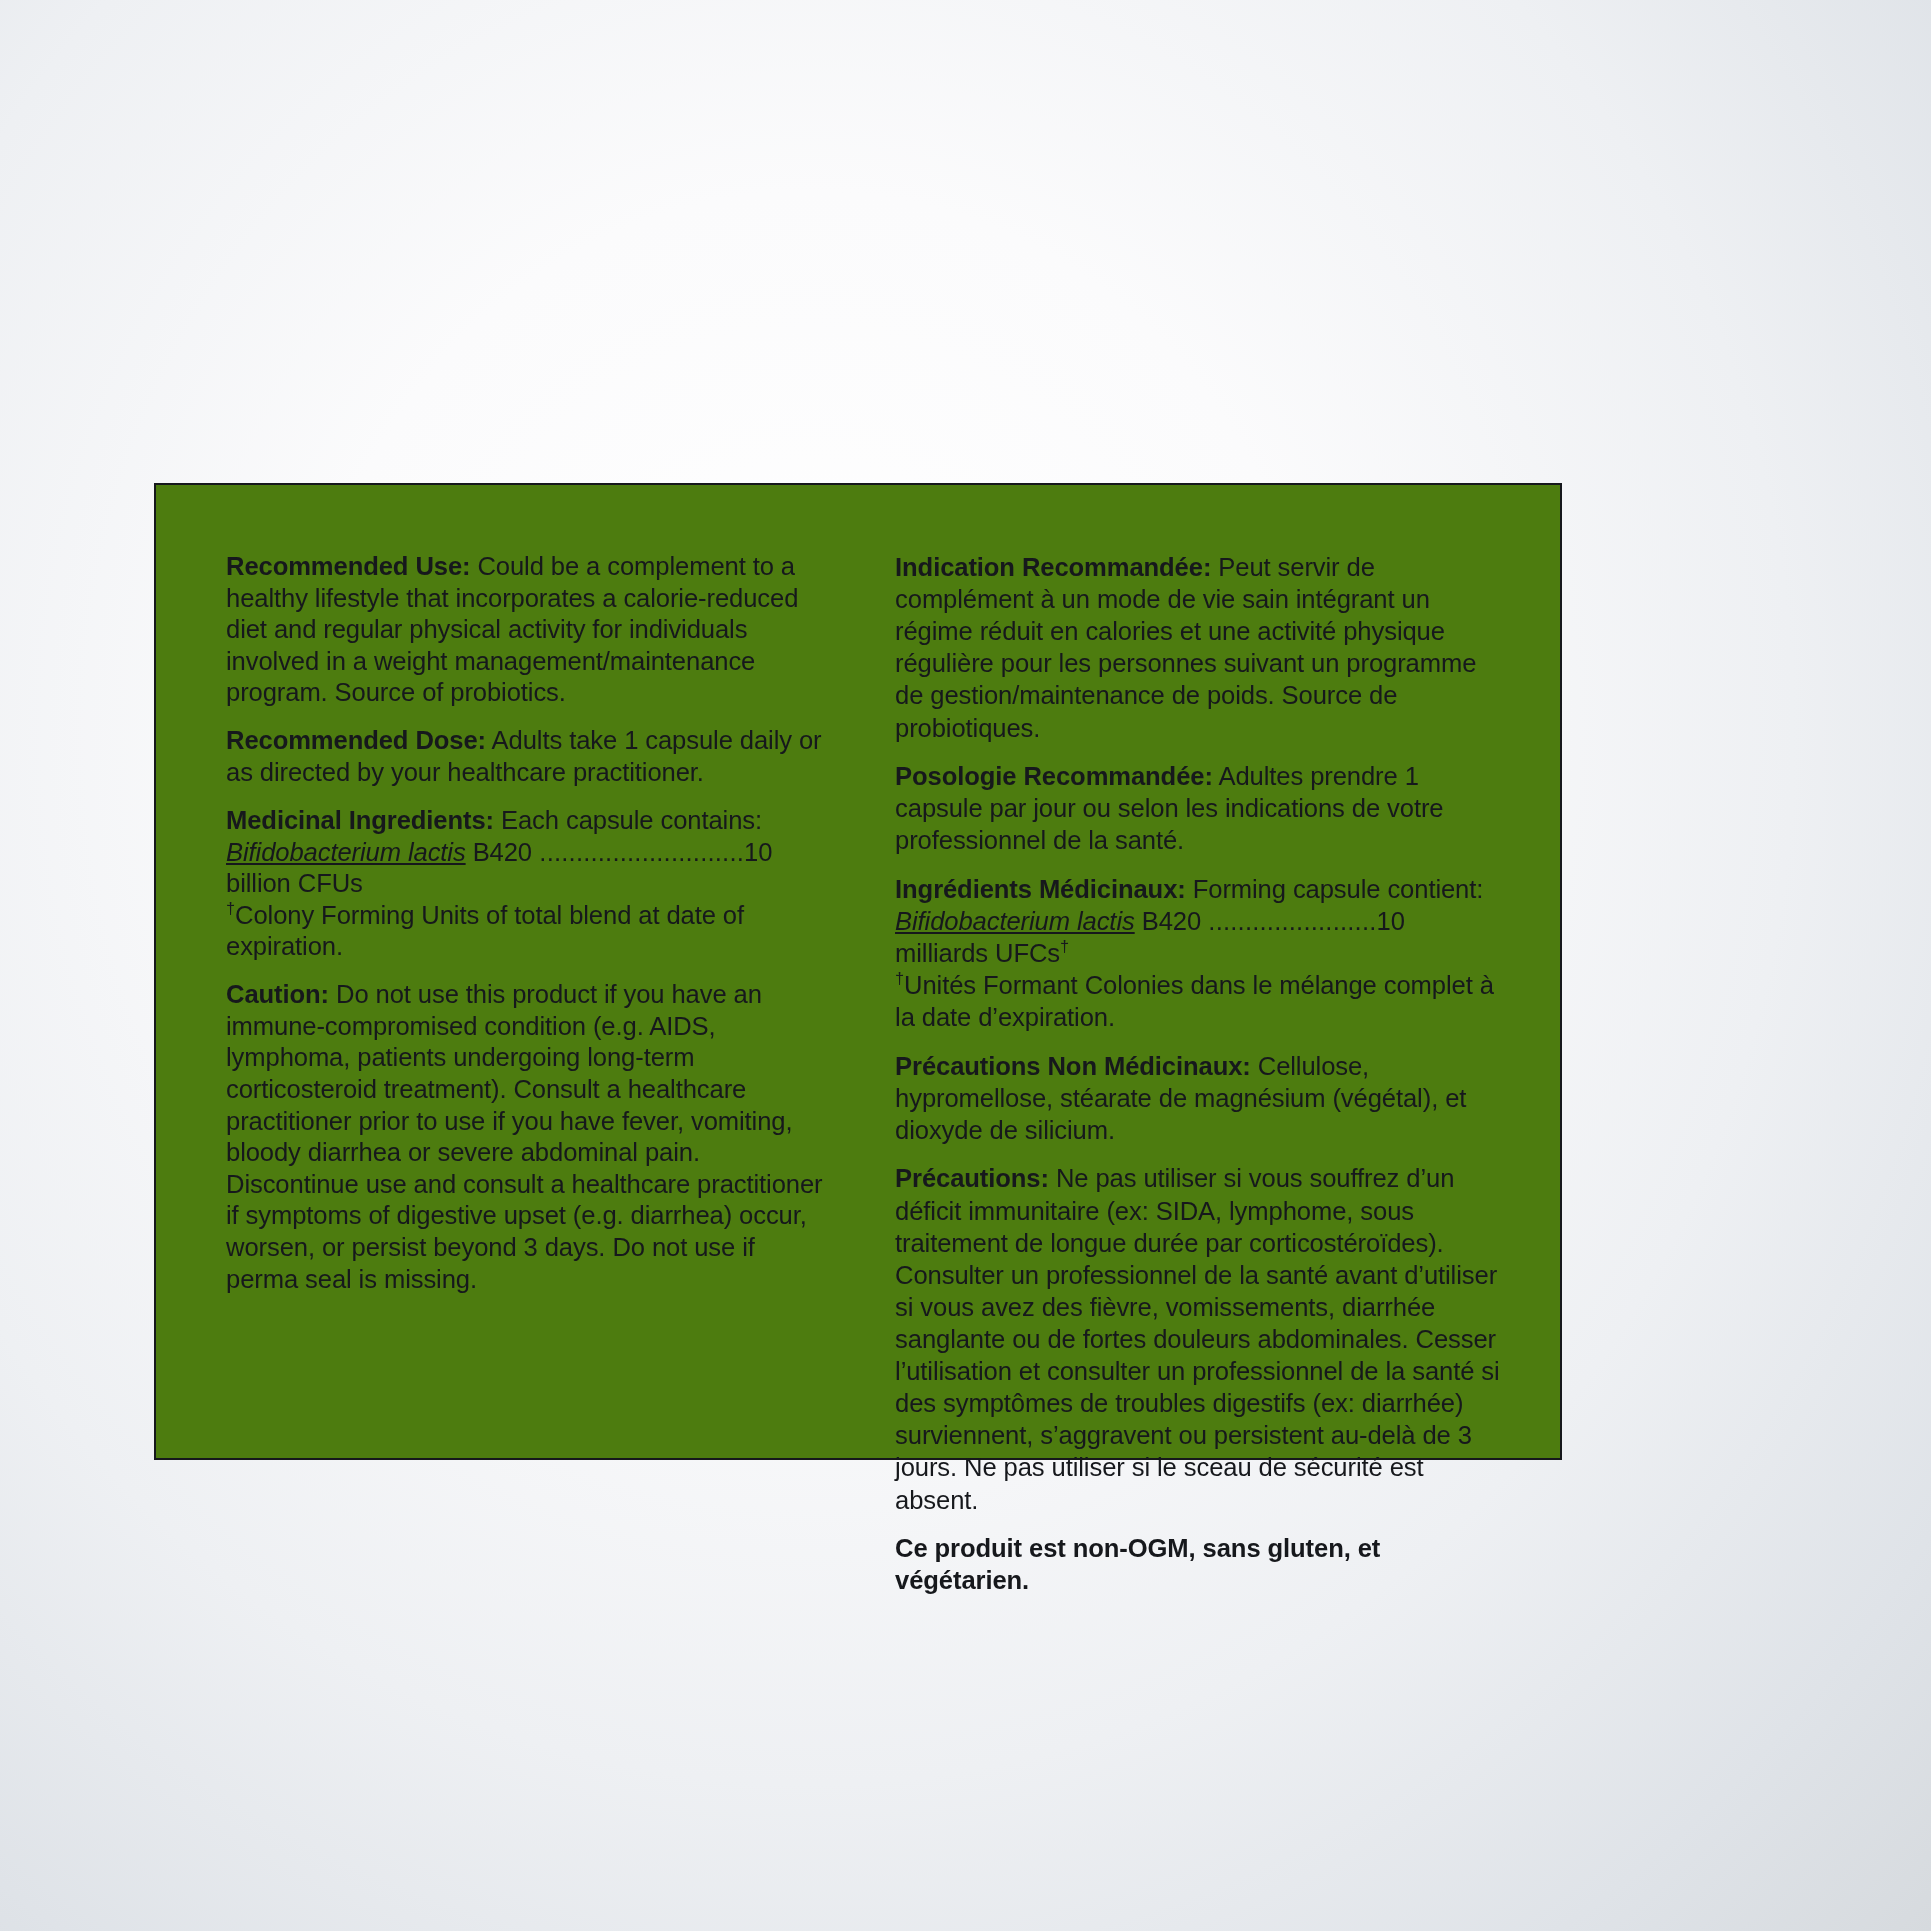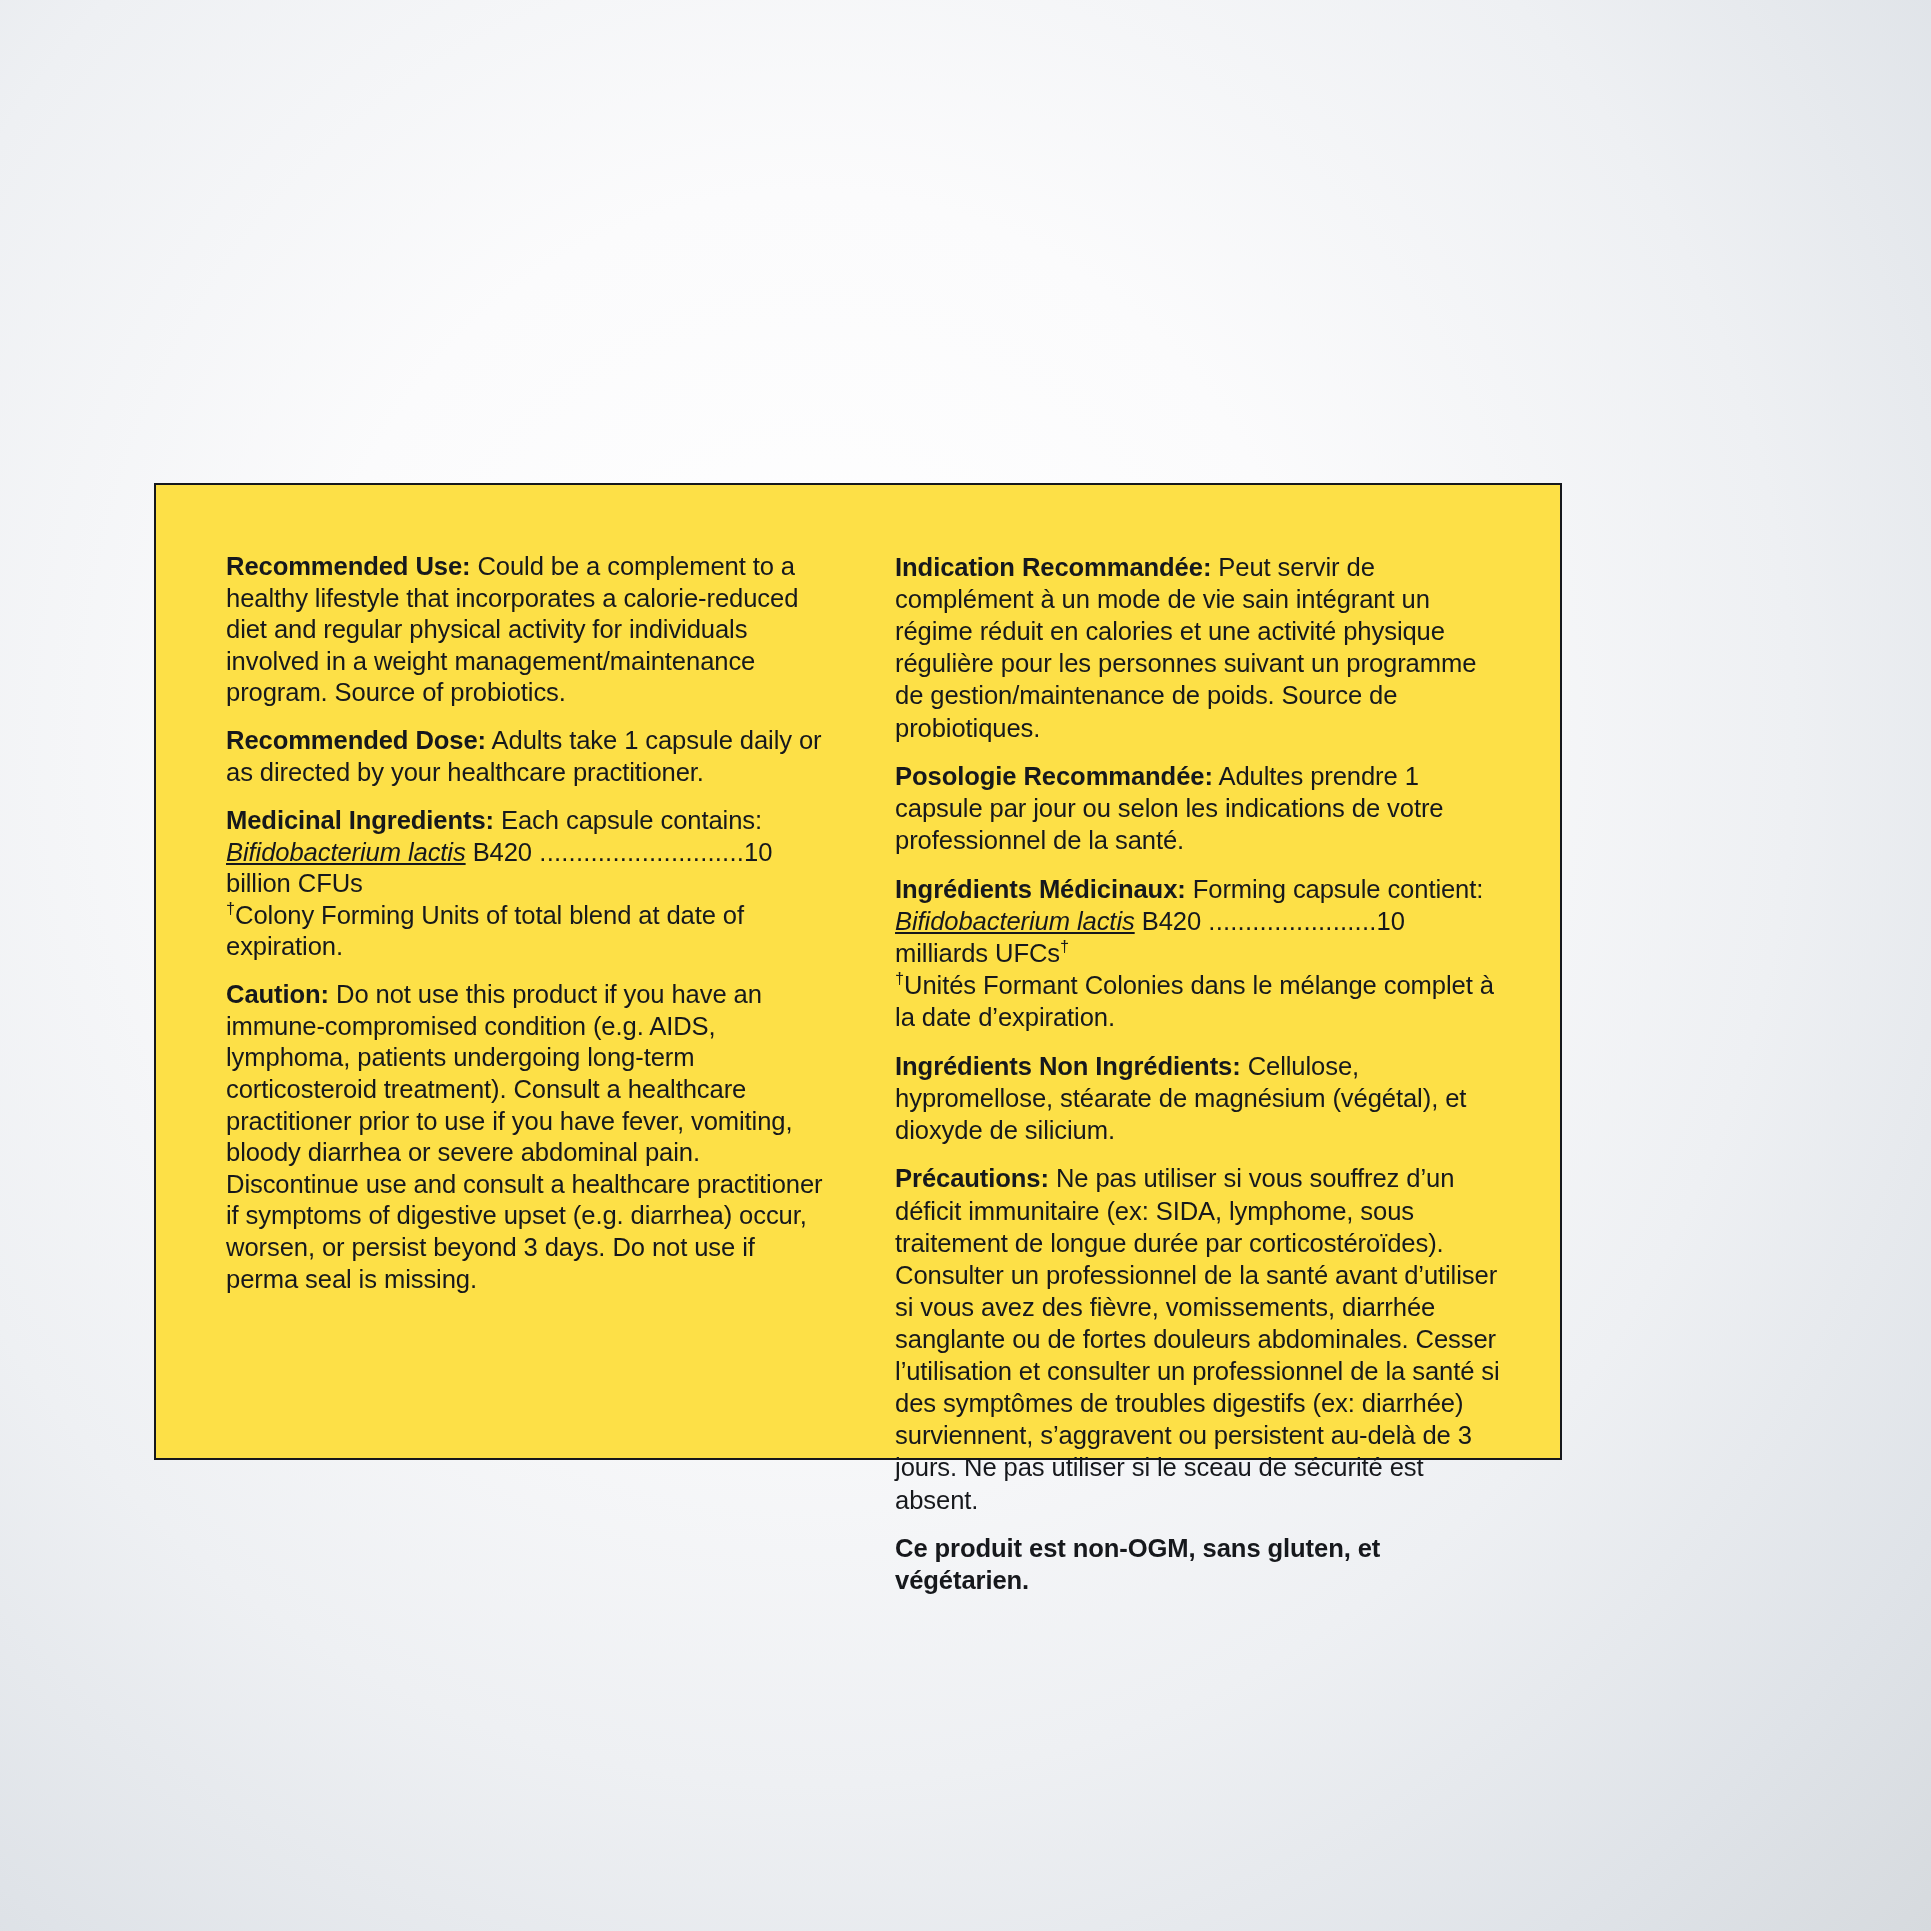--- a/index.html
+++ b/index.html
@@ -13,21 +13,21 @@
     background: radial-gradient(ellipse at 42% 38%, #ffffff 0%, #fbfbfc 32%, #eef0f3 62%, #dfe3e8 85%, #d6dade 100%);
     font-family: "Liberation Sans", sans-serif;
   }
 
   .panel {
     position: absolute;
     left: 154px;
     top: 483px;
     width: 1408px;
     height: 977px;
-    background: #fde047;
+    background: #4d7c0f;
     border: 2.9px solid #16181c;
     box-sizing: border-box;
   }
 
   .columns {
     position: absolute;
     left: 0;
     top: 0;
     width: 100%;
     height: 100%;
@@ -116,21 +116,21 @@
         <b class="lead">Posologie Recommandée:</b><span> Adultes prendre 1 capsule par jour ou selon les indications de votre professionnel de la santé.</span>
       </p>
 
       <p class="block tight">
         <b class="lead">Ingrédients Médicinaux:</b><span> Forming capsule contient:</span><br>
         <i class="sci">Bifidobacterium lactis</i><span> B420</span><span class="dots"> .......................</span><span>10 milliards UFCs</span><span class="sup">†</span><br>
         <span class="sup">†</span><span>Unités Formant Colonies dans le mélange complet à la date d’expiration.</span>
       </p>
 
       <p class="block">
-        <b class="lead">Ingrédients Non Ingrédients:</b><span> Cellulose, hypromellose, stéarate de magnésium (végétal), et dioxyde de silicium.</span>
+        <b class="lead">Précautions Non Médicinaux:</b><span> Cellulose, hypromellose, stéarate de magnésium (végétal), et dioxyde de silicium.</span>
       </p>
 
       <p class="block">
         <b class="lead">Précautions:</b><span> Ne pas utiliser si vous souffrez d’un déficit immunitaire (ex: SIDA, lymphome, sous traitement de longue durée par corticostéroïdes). Consulter un professionnel de la santé avant d’utiliser si vous avez des fièvre, vomissements, diarrhée sanglante ou de fortes douleurs abdominales. Cesser l’utilisation et consulter un professionnel de la santé si des symptômes de troubles digestifs (ex: diarrhée) surviennent, s’aggravent ou persistent au-delà de 3 jours. Ne pas utiliser si le sceau de sécurité est absent.</span>
       </p>
 
       <p class="block bold-line">Ce produit est non-OGM, sans gluten, et végétarien.</p>
     </div>
 
   </div>

